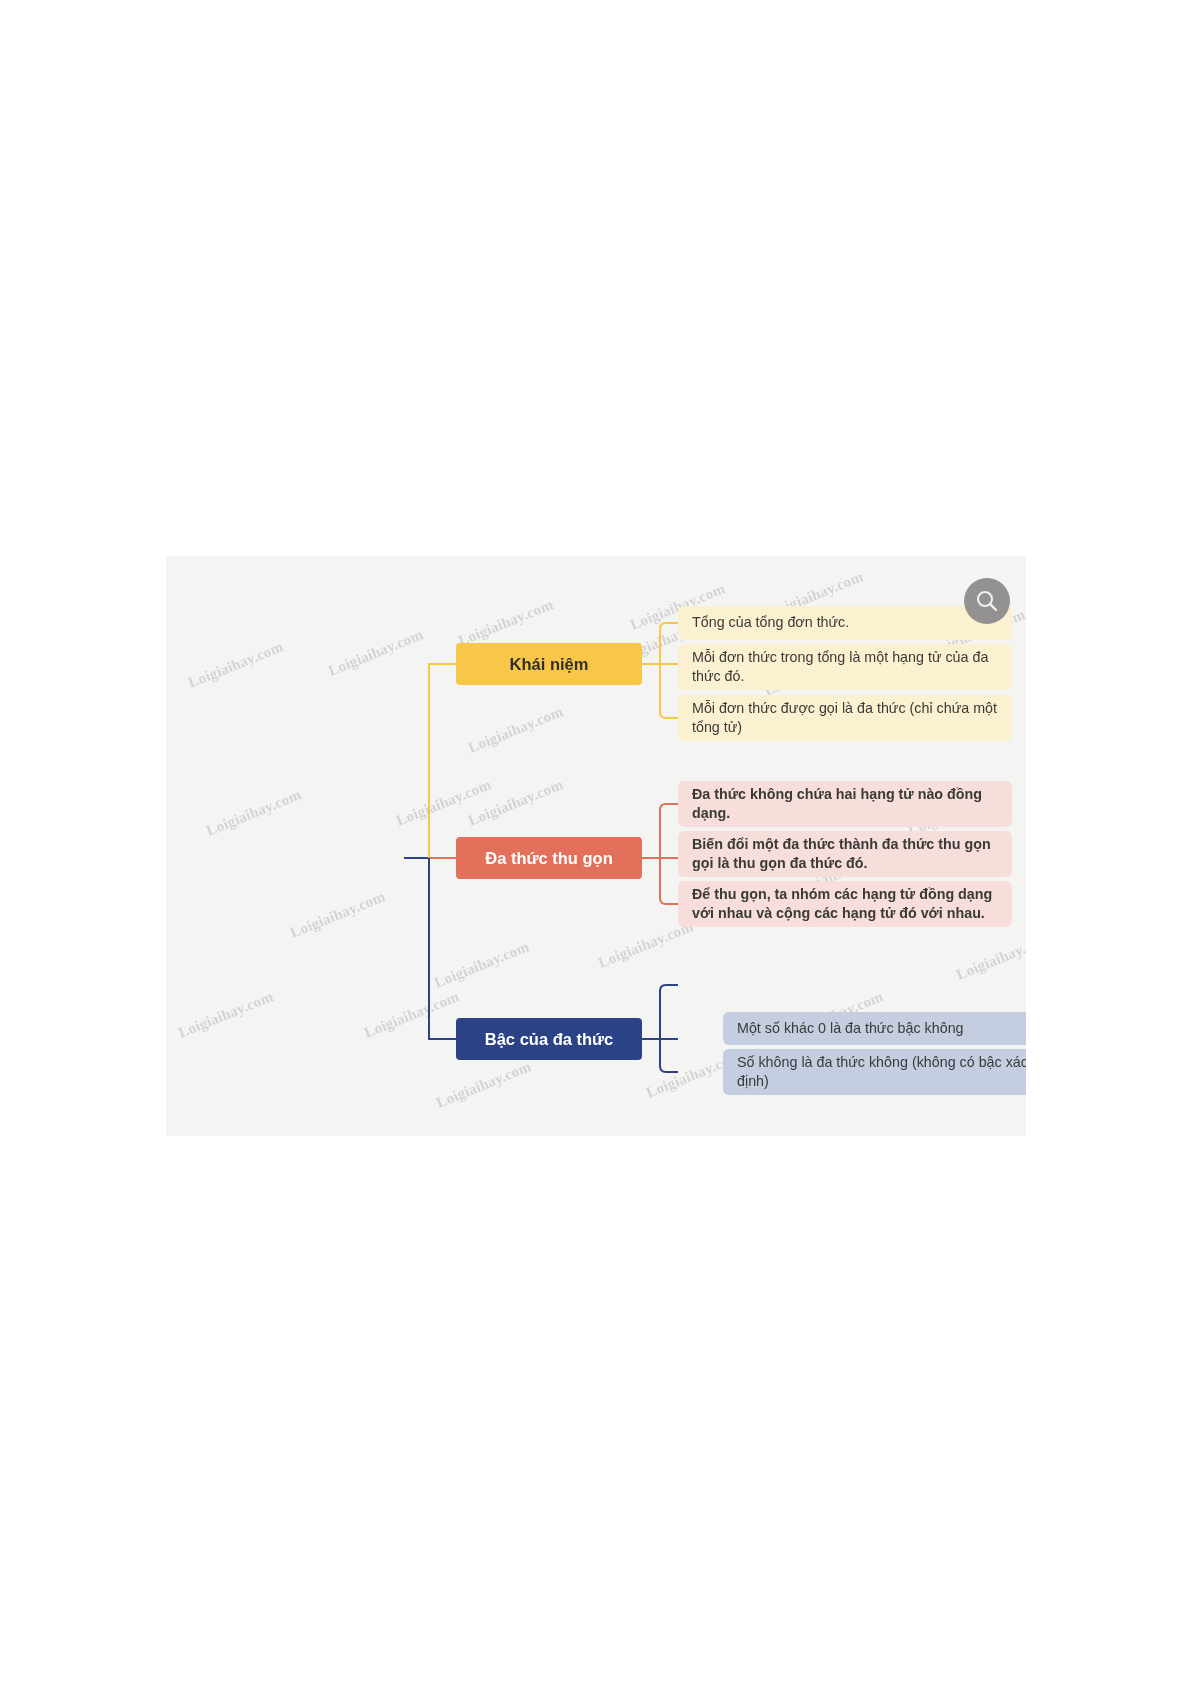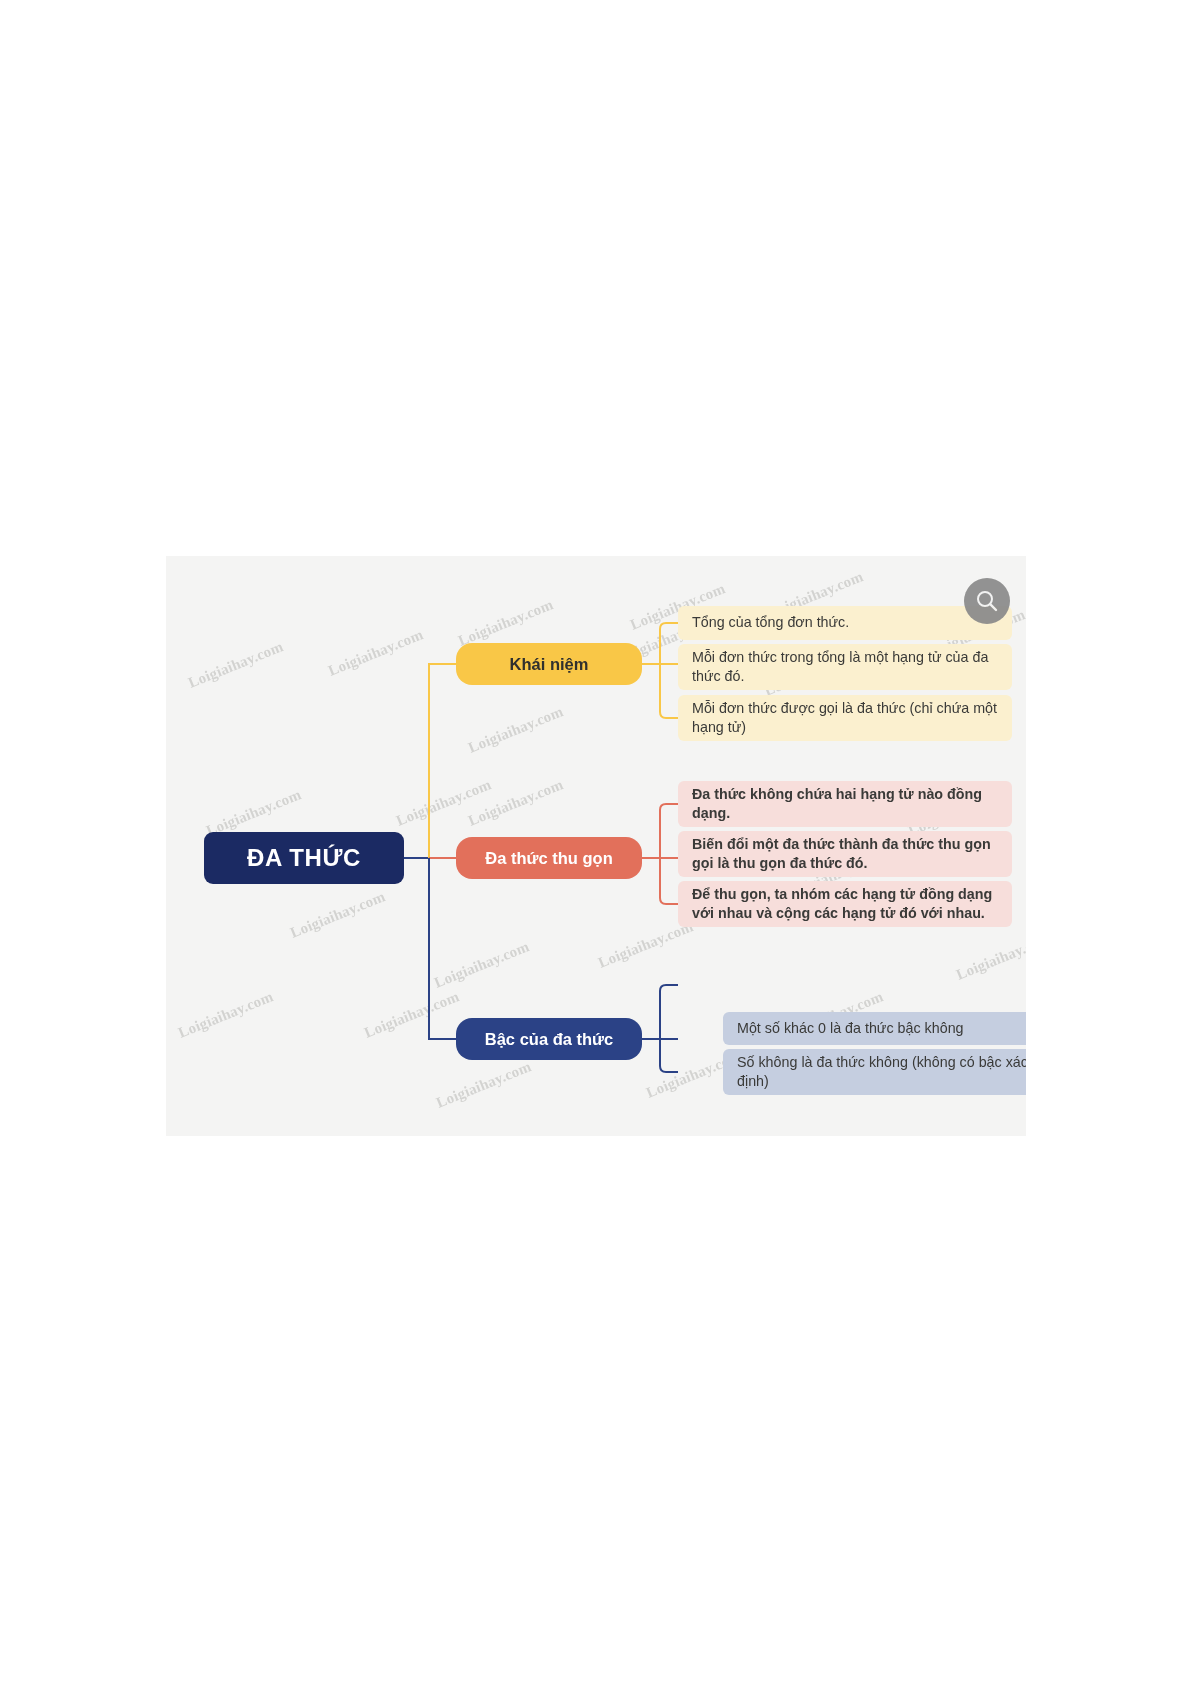--- a/index.html
+++ b/index.html
@@ -67,21 +67,21 @@
     border-radius: 9px;
     justify-content: center;
     color: #ffffff;
     font-size: 24px;
     font-weight: 700;
     letter-spacing: .6px;
   }
 
   .branch-node {
     height: 42px;
-    border-radius: 16px;
+    border-radius: 4px;
     justify-content: center;
     color: #ffffff;
     font-size: 16.5px;
     font-weight: 700;
     align-items: center;
   }
   .branch-khai-niem {
     left: 290px;
     top: 87px;
     width: 186px;
@@ -195,35 +195,32 @@
     <path d="M494,302 L494,254 Q494,248 500,248 L512,248" stroke="#e2705b" stroke-width="2" fill="none"></path>
     <path d="M494,302 L512,302" stroke="#e2705b" stroke-width="2" fill="none"></path>
     <path d="M494,302 L494,342 Q494,348 500,348 L512,348" stroke="#e2705b" stroke-width="2" fill="none"></path>
 
     <path d="M476,483 L494,483" stroke="#2b4286" stroke-width="2" fill="none"></path>
     <path d="M494,483 L494,435 Q494,429 500,429 L512,429" stroke="#2b4286" stroke-width="2" fill="none"></path>
     <path d="M494,483 L512,483" stroke="#2b4286" stroke-width="2" fill="none"></path>
     <path d="M494,483 L494,510 Q494,516 500,516 L512,516" stroke="#2b4286" stroke-width="2" fill="none"></path>
   </svg>
 
-  <div class="node root-node">
-    <span>ĐA THỨC</span>
-  </div>
 
   <div class="node branch-node branch-khai-niem">
     <span>Khái niệm</span>
   </div>
   <div class="leaf leaf-yellow leaf-y1">
     <span>Tổng của tổng đơn thức.</span>
   </div>
   <div class="leaf leaf-yellow leaf-y2">
     <span>Mỗi đơn thức trong tổng là một hạng tử của đa thức đó.</span>
   </div>
   <div class="leaf leaf-yellow leaf-y3">
-    <span>Mỗi đơn thức được gọi là đa thức (chỉ chứa một hạng tử)</span>
+    <span>Mỗi đơn thức được gọi là đa thức (chỉ chứa một tổng tử)</span>
   </div>
 
   <div class="node branch-node branch-thu-gon">
     <span>Đa thức thu gọn</span>
   </div>
   <div class="leaf leaf-red leaf-r1">
     <span>Đa thức không chứa hai hạng tử nào đồng dạng.</span>
   </div>
   <div class="leaf leaf-red leaf-r2">
     <span>Biến đổi một đa thức thành đa thức thu gọn gọi là thu gọn đa thức đó.</span>

